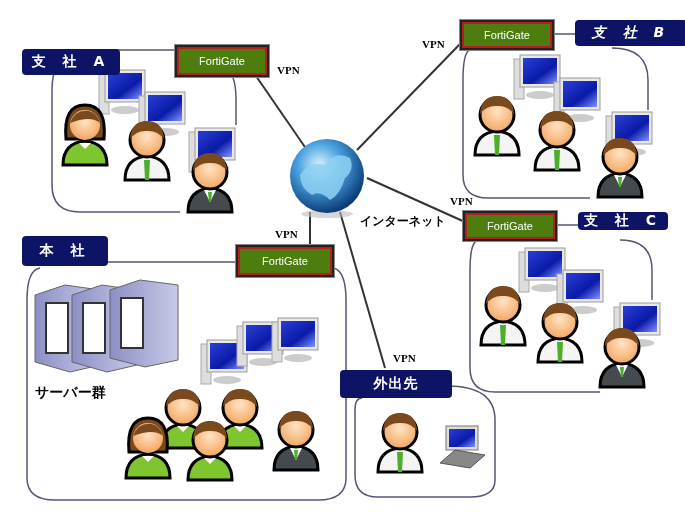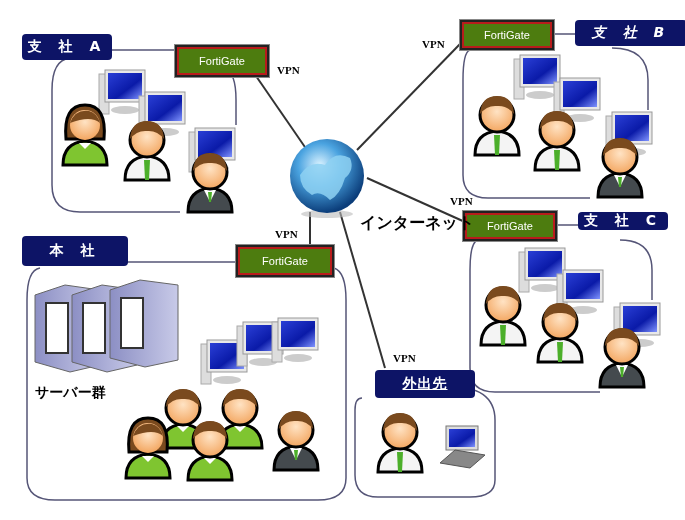--- a/index.html
+++ b/index.html
@@ -151,30 +151,30 @@
   <g>
     <use href="#man" x="400" y="432"></use>
   </g>
   <g>
     <rect x="446" y="426" width="32" height="24" fill="#ddd" stroke="#777"></rect>
     <rect x="449" y="429" width="26" height="18" fill="url(#screen)"></rect>
     <path d="M440,463 L470,468 L485,455 L455,450 Z" fill="#888" stroke="#555"></path>
   </g>
 </svg>
 
-<div class="lbl" style="left:22px;top:34px;width:90px;height:26px;">支 社 A</div>
+<div class="lbl" style="left:22px;top:49px;width:98px;height:26px;">支 社 A</div>
 <div class="lbl" style="left:575px;top:20px;width:112px;height:26px;font-style:italic;">支 社 B</div>
 <div class="lbl" style="left:578px;top:212px;width:90px;height:18px;">支 社 C</div>
-<div class="lbl" style="left:22px;top:236px;width:106px;height:30px;">本 社</div>
-<div class="lbl" style="left:375px;top:370px;width:100px;height:28px;letter-spacing:1px;text-decoration:underline;">外出先</div>
+<div class="lbl" style="left:22px;top:236px;width:86px;height:30px;">本 社</div>
+<div class="lbl" style="left:340px;top:370px;width:112px;height:28px;letter-spacing:1px;">外出先</div>
 
 <div class="fg" style="left:177px;top:47px;width:86px;height:24px;">FortiGate</div>
 <div class="fg" style="left:462px;top:22px;width:86px;height:22px;">FortiGate</div>
 <div class="fg" style="left:465px;top:213px;width:86px;height:22px;">FortiGate</div>
 <div class="fg" style="left:238px;top:247px;width:90px;height:24px;">FortiGate</div>
 
 <div class="txt" style="left:277px;top:64px;">VPN</div>
 <div class="txt" style="left:422px;top:38px;">VPN</div>
 <div class="txt" style="left:450px;top:195px;">VPN</div>
 <div class="txt" style="left:275px;top:228px;">VPN</div>
 <div class="txt" style="left:393px;top:352px;">VPN</div>
-<div class="txt" style="left:360px;top:213px;font-size:16px;">インターネット</div>
+<div class="txt" style="left:360px;top:213px;font-size:12px;">インターネット</div>
 <div class="txt" style="left:35px;top:384px;font-size:14px;">サーバー群</div>
 
 </body></html>

